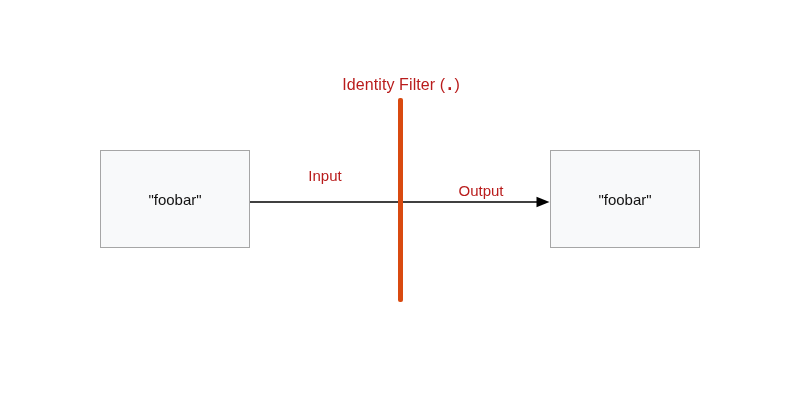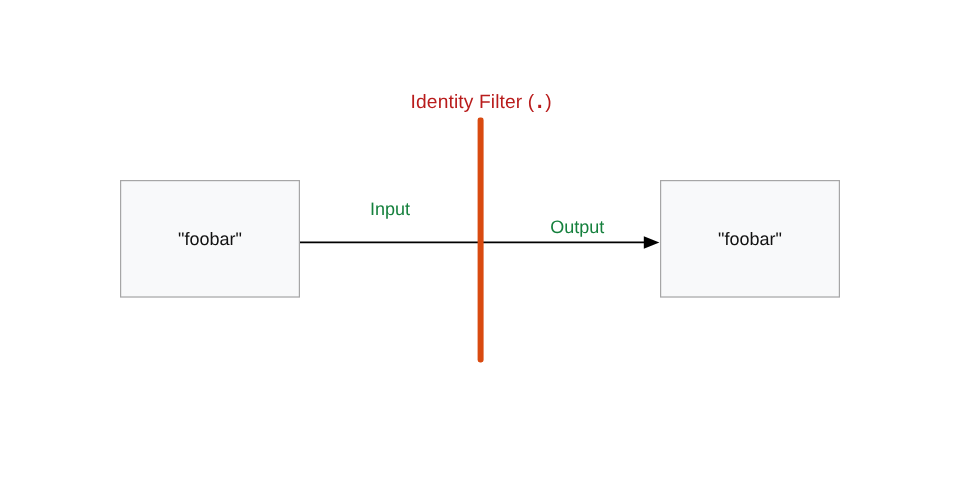--- a/index.html
+++ b/index.html
@@ -50,21 +50,21 @@
     justify-content: center;
     font-size: 15px;
     color: #111111;
   }
   .node-box.left  { left: 100px; top: 150px; }
   .node-box.right { left: 550px; top: 150px; }
   .edge-label {
     position: absolute;
     transform: translate(-50%, -50%);
     font-size: 15px;
-    color: #15803d;
+    color: #b91c1c;
     white-space: nowrap;
     background: transparent;
   }
   .edge-label.input  { left: 325px; top: 175px; }
   .edge-label.output { left: 481px; top: 190px; }
 </style>
 </head>
 <body>
 
 <div class="canvas">

